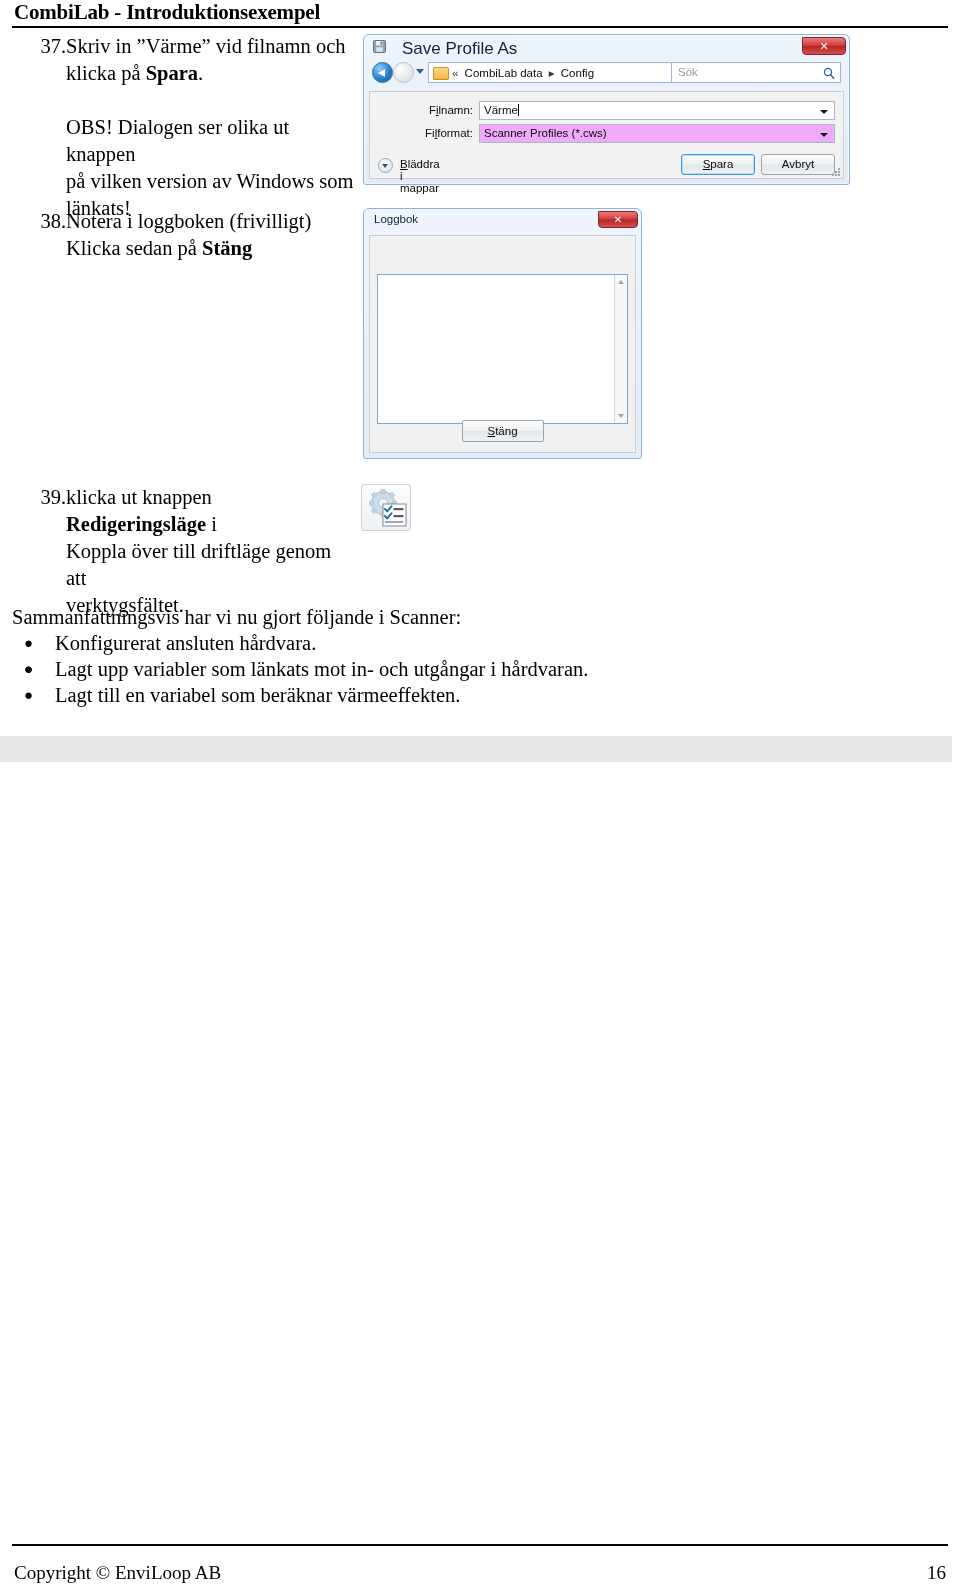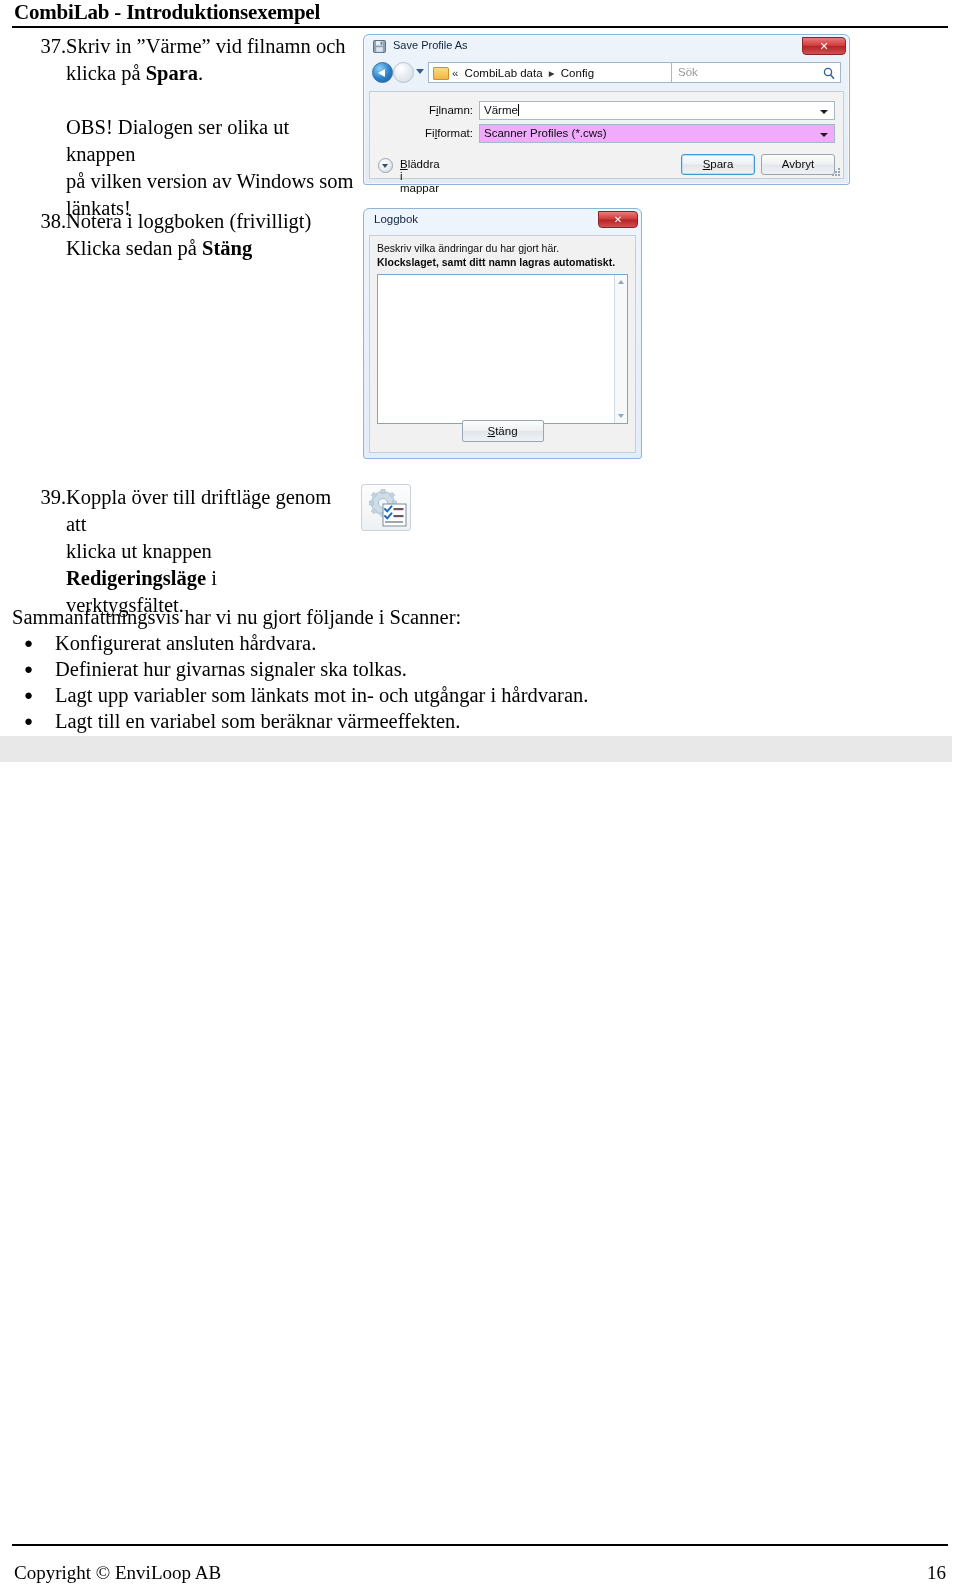--- a/index.html
+++ b/index.html
@@ -147,23 +147,23 @@
   }
   #save-title-icon {
     position: absolute;
     left: 9px;
     top: 5px;
     width: 15px;
     height: 13px;
   }
   #save-title-text {
     position: absolute;
-    left: 29px;
+    left: 38px;
     top: 4px;
-    font-size: 11px;
+    font-size: 17px;
     color: #10243e;
   }
   #save-close {
     position: absolute;
     right: 3px;
     top: 2px;
     width: 44px;
     height: 18px;
     border-radius: 0 4px 4px 4px;
     background: linear-gradient(180deg,#e97c7c 0%,#cf3a3a 48%,#b52424 52%,#d25050 100%);
@@ -554,22 +554,22 @@
   <span class="num">38.</span>
   <div class="body">
     <p>Notera i loggboken (frivilligt)</p>
     <p><span>Klicka sedan på </span><b>Stäng</b></p>
   </div>
 </div>
 
 <div class="step" id="step39">
   <span class="num">39.</span>
   <div class="body">
+    <p><span>klicka ut knappen </span><b>Redigeringsläge</b><span> i</span></p>
     <p>Koppla över till driftläge genom att</p>
-    <p><span>klicka ut knappen </span><b>Redigeringsläge</b><span> i</span></p>
     <p>verktygsfältet.</p>
   </div>
 </div>
 
 <div id="edit-mode-icon">
   <svg width="40" height="38" viewBox="0 0 40 38" xmlns="http://www.w3.org/2000/svg">
     <g>
       <circle cx="16" cy="14" r="11.5" fill="#cfdde8" stroke="#a9bfd0" stroke-width="1"></circle>
       <circle cx="16" cy="14" r="4.6" fill="#f2f6f9" stroke="#a9bfd0" stroke-width="1"></circle>
       <g fill="#c2d3e0" stroke="#a9bfd0" stroke-width="0.6">
@@ -675,42 +675,38 @@
   </div>
 </div>
 
 <div id="log-dialog">
   <div id="log-titlebar">
     <div id="log-title-text">Loggbok</div>
     <div id="log-close">✕</div>
   </div>
 
   <div id="log-body">
-    <div id="log-hint">
-      <div>Beskriv vilka ändringar du har gjort här.</div>
-      <div class="l2">Klockslaget, samt ditt namn lagras automatiskt.</div>
-    </div>
 
     <div id="log-textarea">
       <span></span>
       <div id="log-scrollbar">
         <div class="sb-arrow" id="sb-up"></div>
         <div class="sb-arrow" id="sb-down"></div>
       </div>
     </div>
 
     <div id="btn-stang"><u>S</u>täng</div>
   </div>
 </div>
 
 <div id="summary">
   <p id="summary-intro">Sammanfattningsvis har vi nu gjort följande i Scanner:</p>
   <ul id="summary-list">
     <li><span class="dot">●</span><span>Konfigurerat ansluten hårdvara.</span></li>
-    <li><span class="dot">●</span><span>Definierat hur givarnas signaler ska tolkas.</span></li>
+    <li><span class="dot">●</span></li>
     <li><span class="dot">●</span><span>Lagt upp variabler som länkats mot in- och utgångar i hårdvaran.</span></li>
     <li><span class="dot">●</span><span>Lagt till en variabel som beräknar värmeeffekten.</span></li>
   </ul>
 </div>
 
 <div id="grey-band"></div>
 
 <div id="footer-rule"></div>
 <div id="footer">
   <span id="footer-copy">Copyright © EnviLoop AB</span>

